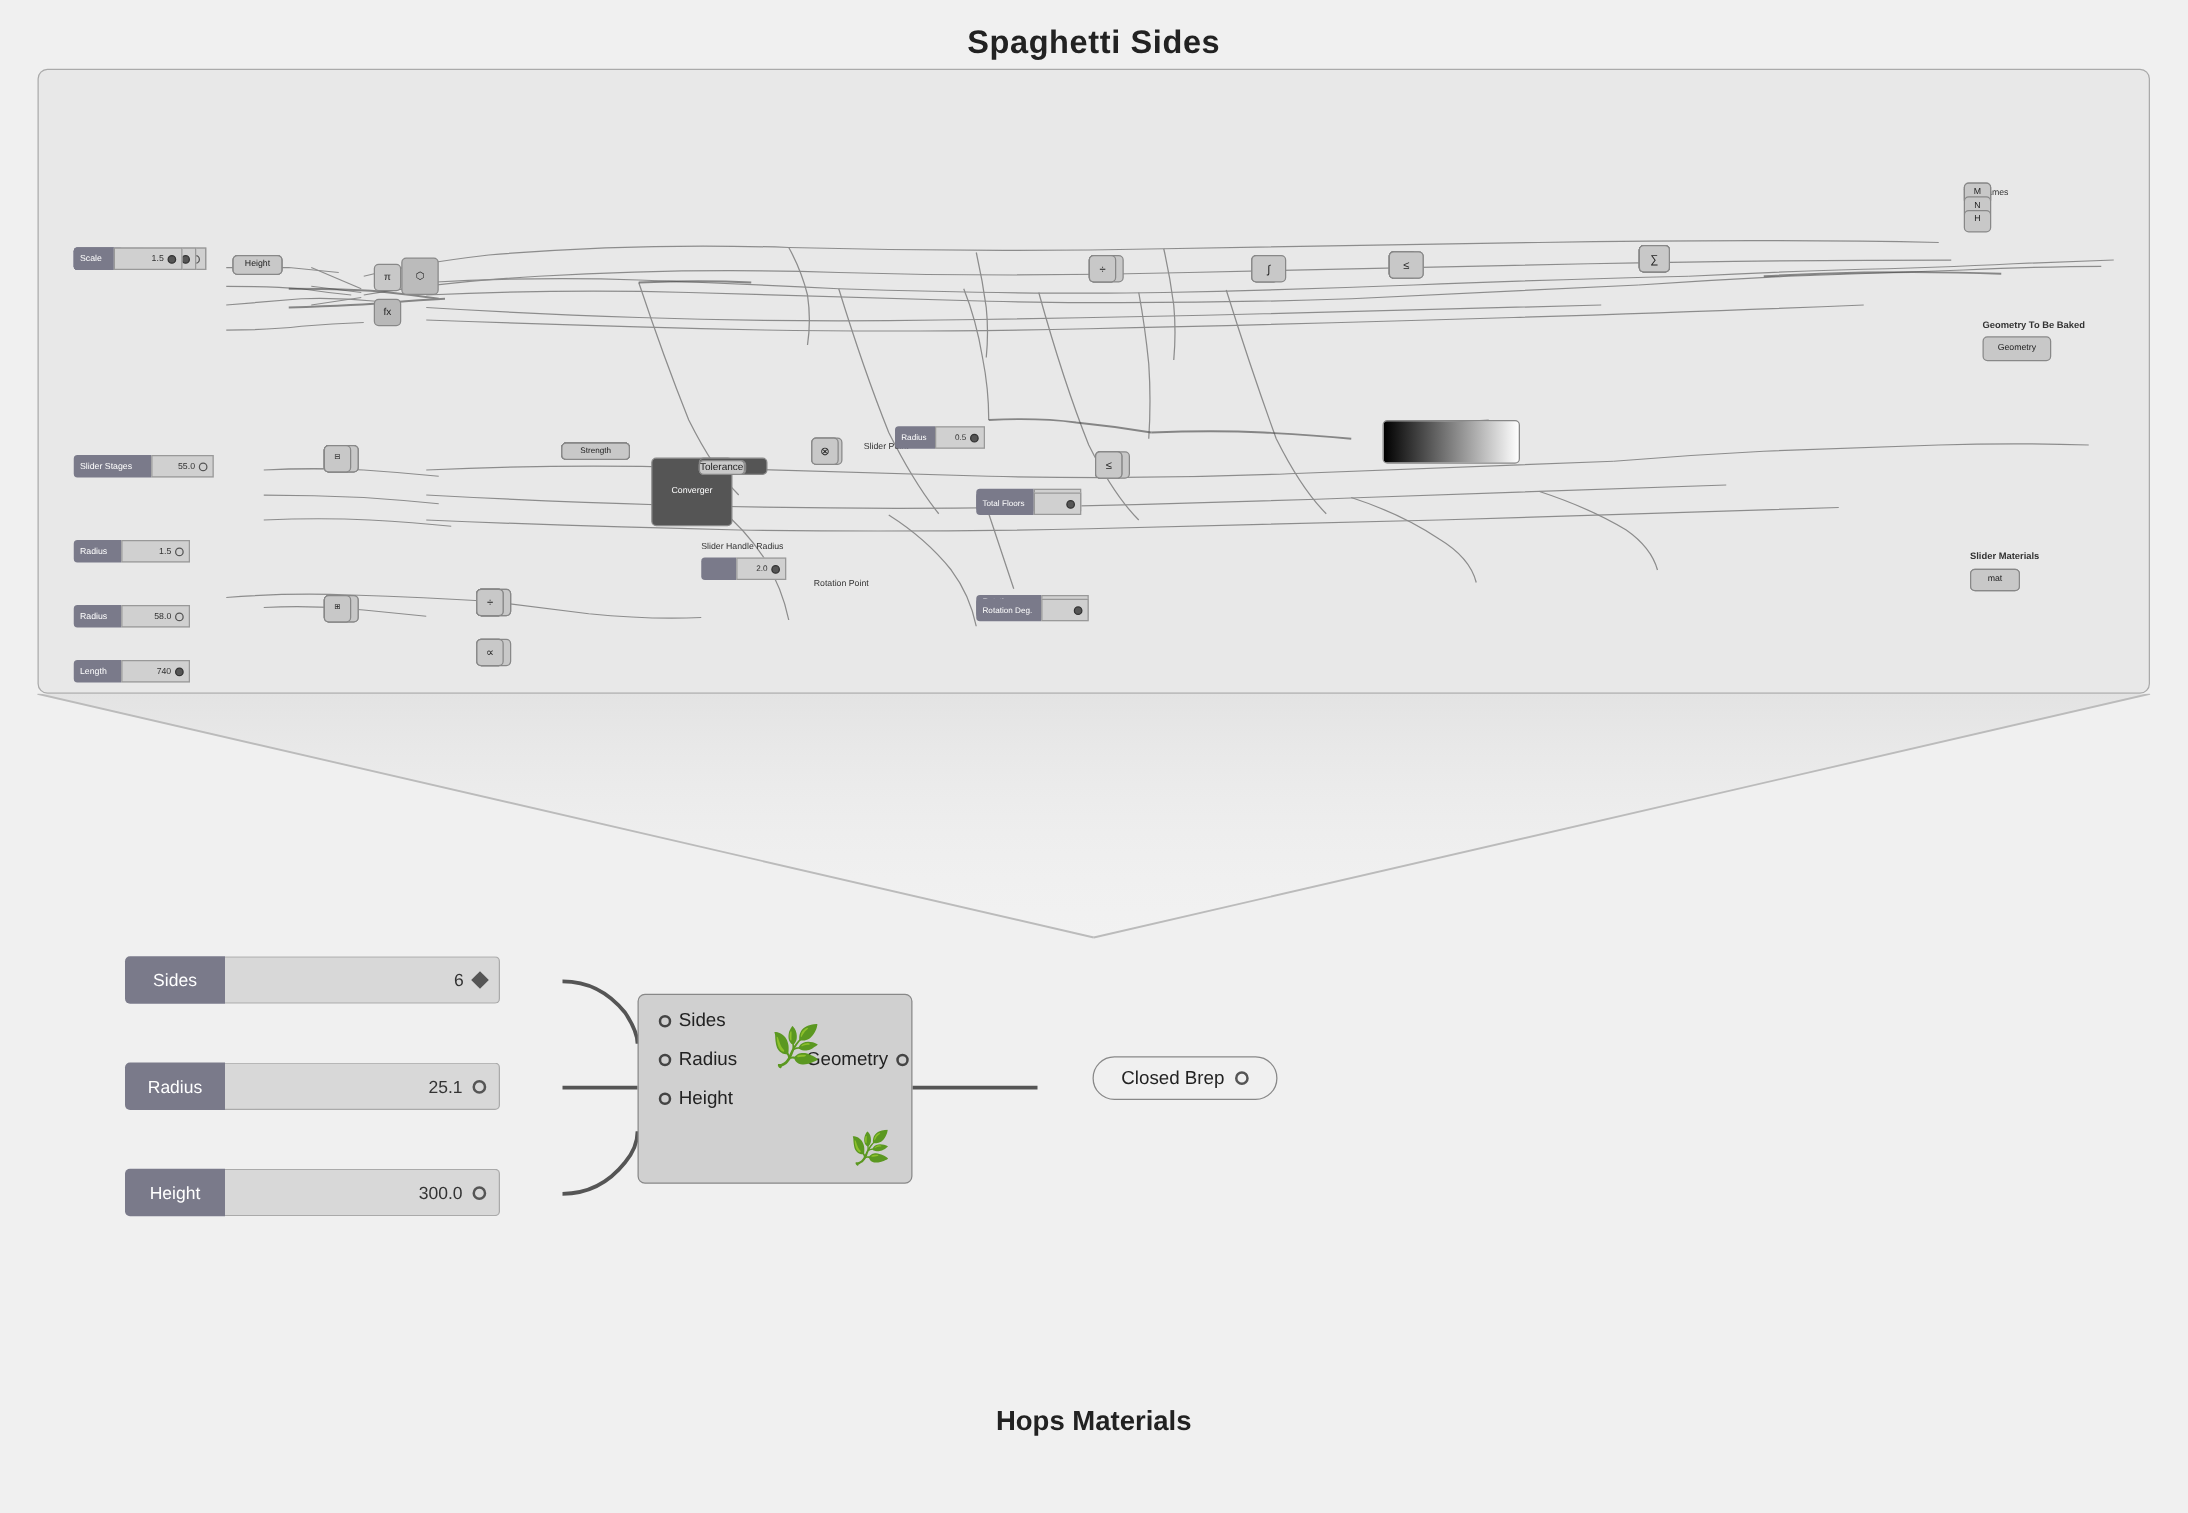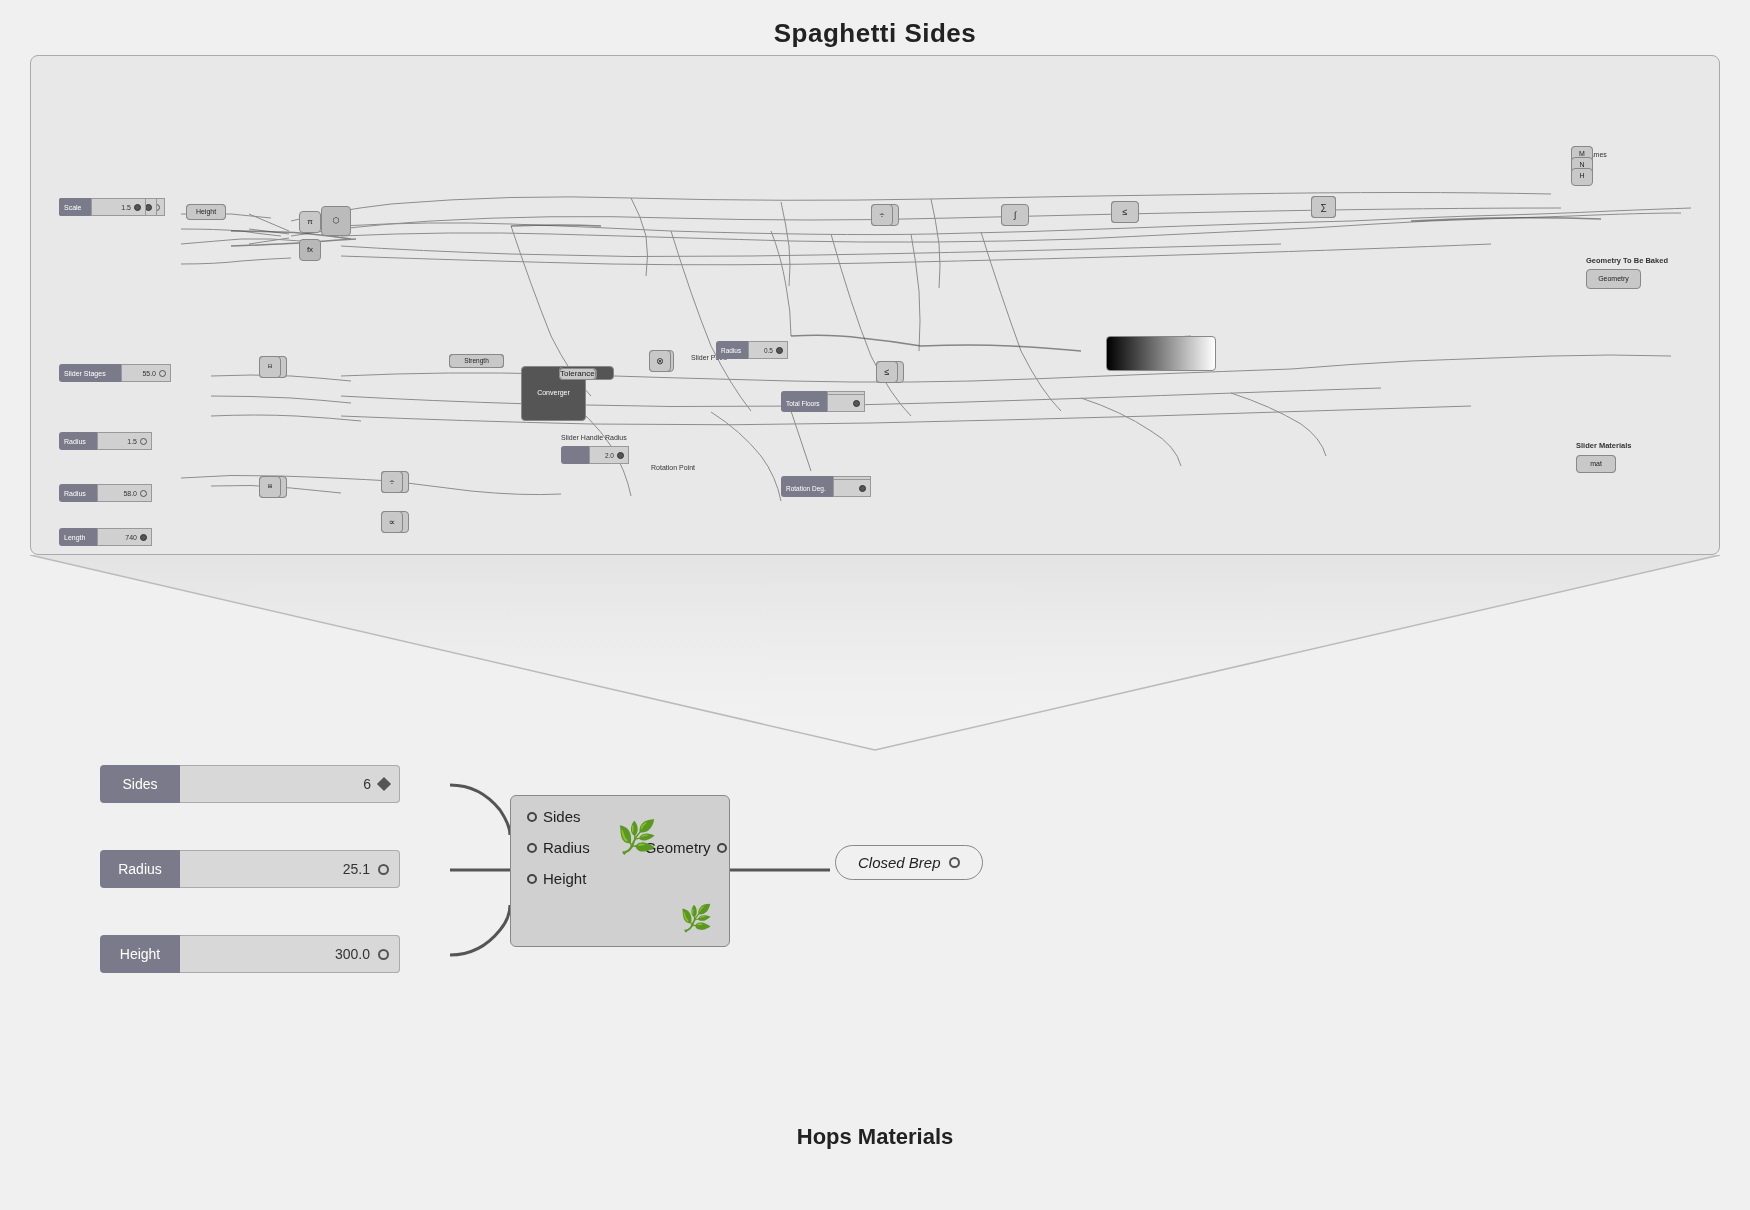--- a/index.html
+++ b/index.html
@@ -628,19 +628,19 @@
     </div>
 
     <div class="hops-node-row">
       <div class="hops-port-dot"></div>
       <span>Height</span>
     </div>
 
     <div style="text-align:right;font-size:26px;margin-top:2px;">🌿</div>
   </div>
 
-  <div class="brep-node" style="left:835px;top:115px;font-style:italic;">
+  <div class="brep-node" style="left:874px;top:115px;">
     <span>Closed Brep</span>
     <div style="width:11px;height:11px;border-radius:50%;border:2px solid #555;flex-shrink:0;"></div>
   </div>
 
   <div style="position:absolute;bottom:30px;left:50%;transform:translateX(-50%);font-size:22px;font-weight:700;color:#222;white-space:nowrap;">Hops Materials</div>
 </div>
 
 </body></html>

